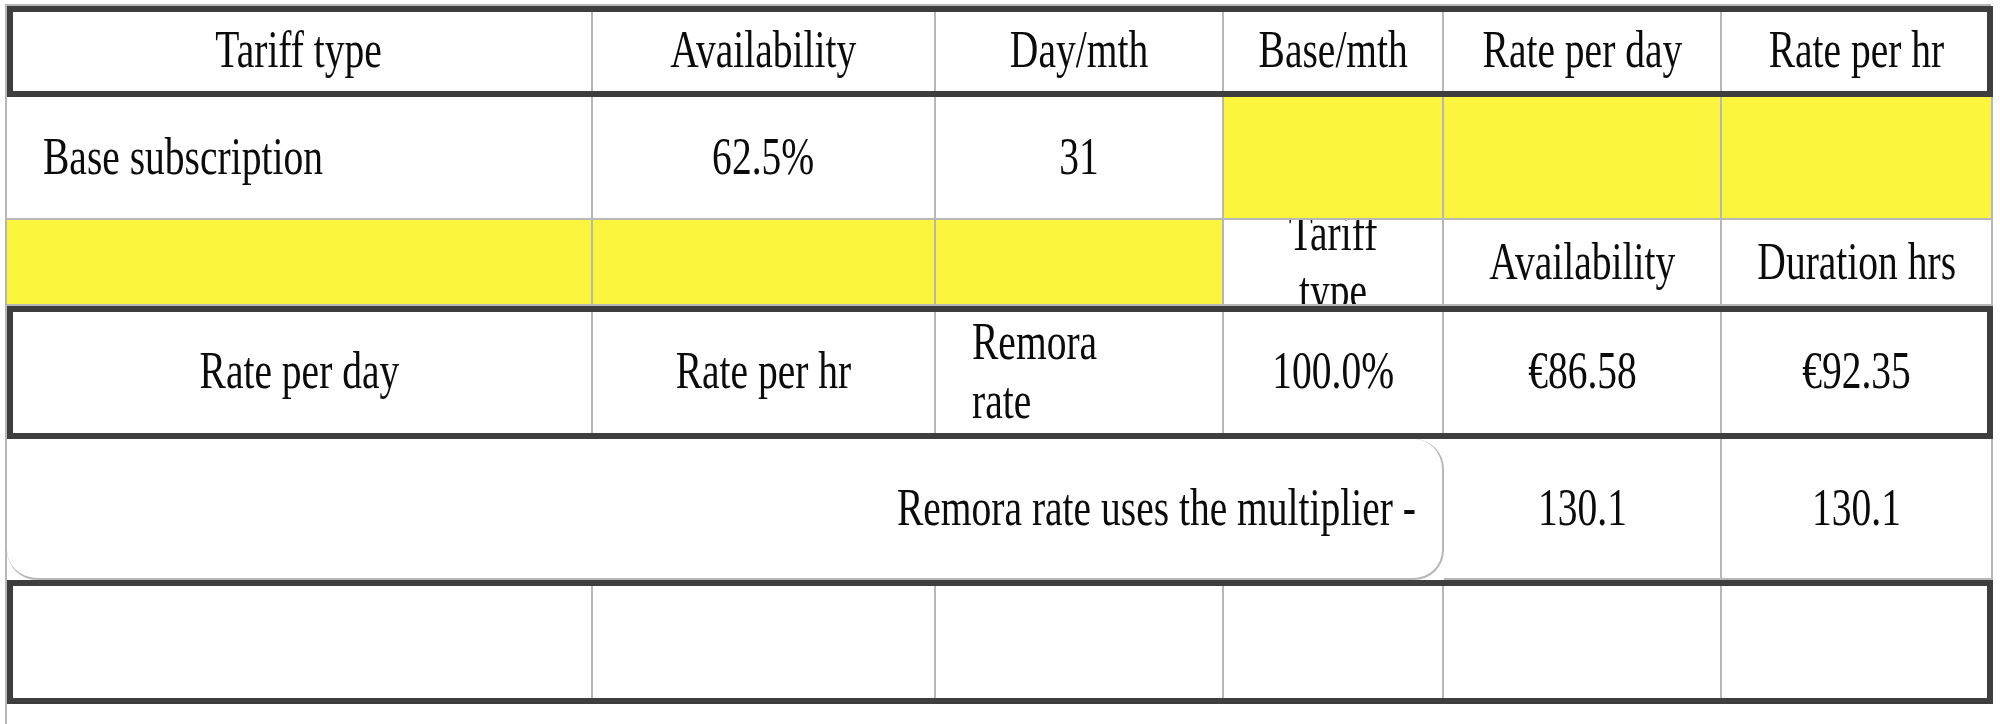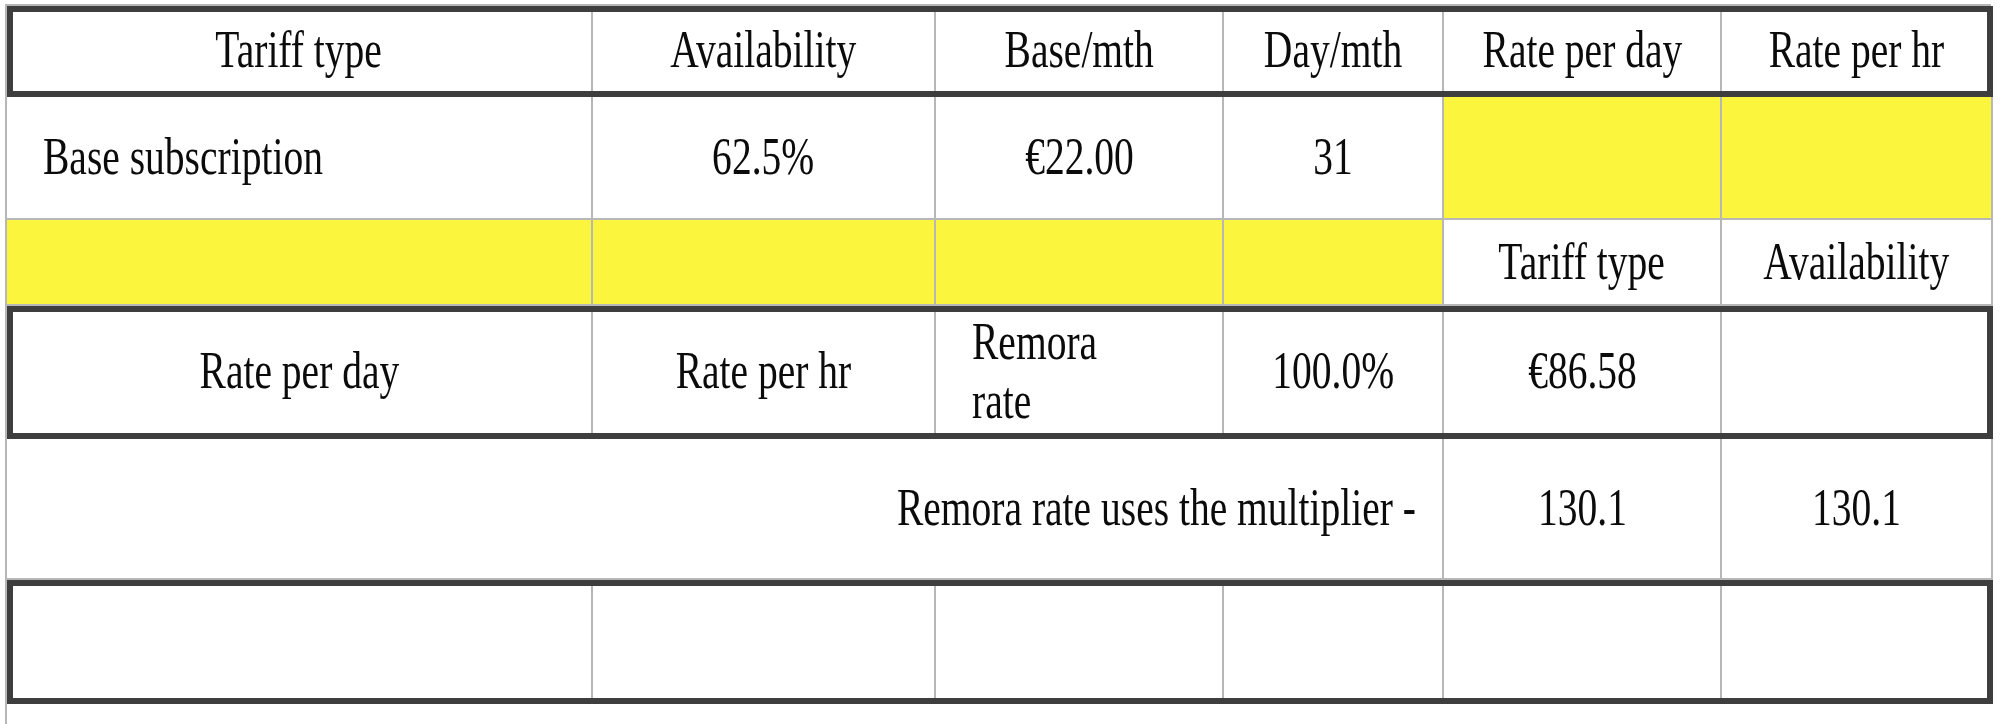--- a/index.html
+++ b/index.html
@@ -53,21 +53,21 @@
     text-align: left;
   }
   .cell.left > .txt { transform-origin: left center; }
   .cell.right {
     justify-content: flex-end;
     padding-right: 26px;
     text-align: right;
   }
   .cell.right > .txt { transform-origin: right center; white-space: nowrap; }
   .cell.hl { background: var(--highlight); }
-  .cell.span4 { grid-column: 1 / 5; }
+  .cell.span4 { grid-column: 1 / 5; border-radius: 30px; }
   
   .thickbox {
     position: absolute;
     left: 0;
     width: 1986px;
     border: 6px solid var(--thick);
     box-sizing: border-box;
     pointer-events: none;
     background: transparent;
   }
@@ -81,73 +81,76 @@
 <div class="stage">
   <div class="sheet">
 
     <div class="cell">
         <span class="txt">Tariff type</span>
       </div>
     <div class="cell">
         <span class="txt">Availability</span>
       </div>
     <div class="cell">
-        <span class="txt">Base/mth</span>
+        <span class="txt">Day/mth</span>
       </div>
     <div class="cell">
-        <span class="txt">Day/mth</span>
+        <span class="txt">Base/mth</span>
       </div>
     <div class="cell">
         <span class="txt">Rate per day</span>
       </div>
     <div class="cell">
         <span class="txt">Rate per hr</span>
       </div>
 
     <div class="cell left">
         <span class="txt">Base subscription</span>
       </div>
     <div class="cell">
         <span class="txt">62.5%</span>
-      </div>
-    <div class="cell">
-        <span class="txt">€22.00</span>
       </div>
     <div class="cell">
         <span class="txt">31</span>
       </div>
 
     <div class="cell hl"></div>
     <div class="cell hl"></div>
     <div class="cell hl"></div>
     <div class="cell hl"></div>
     <div class="cell hl"></div>
     <div class="cell hl"></div>
 
     <div class="cell">
         <span class="txt">Tariff type</span>
       </div>
     <div class="cell">
         <span class="txt">Availability</span>
       </div>
     <div class="cell">
+        <span class="txt">Duration hrs</span>
+      </div>
+    <div class="cell">
         <span class="txt">Rate per day</span>
       </div>
     <div class="cell">
         <span class="txt">Rate per hr</span>
       </div>
 
     <div class="cell left">
         <span class="txt">Remora rate</span>
       </div>
     <div class="cell">
         <span class="txt">100.0%</span>
       </div>
     <div class="cell">
         <span class="txt">€86.58</span>
+      </div>
+    <div class="cell">
+        <span class="txt">€92.35</span>
       </div>
 
     <div class="cell right span4">
         <span class="txt">Remora rate uses the multiplier -</span>
       </div>
     <div class="cell">
         <span class="txt">130.1</span>
       </div>
     <div class="cell">
         <span class="txt">130.1</span>

